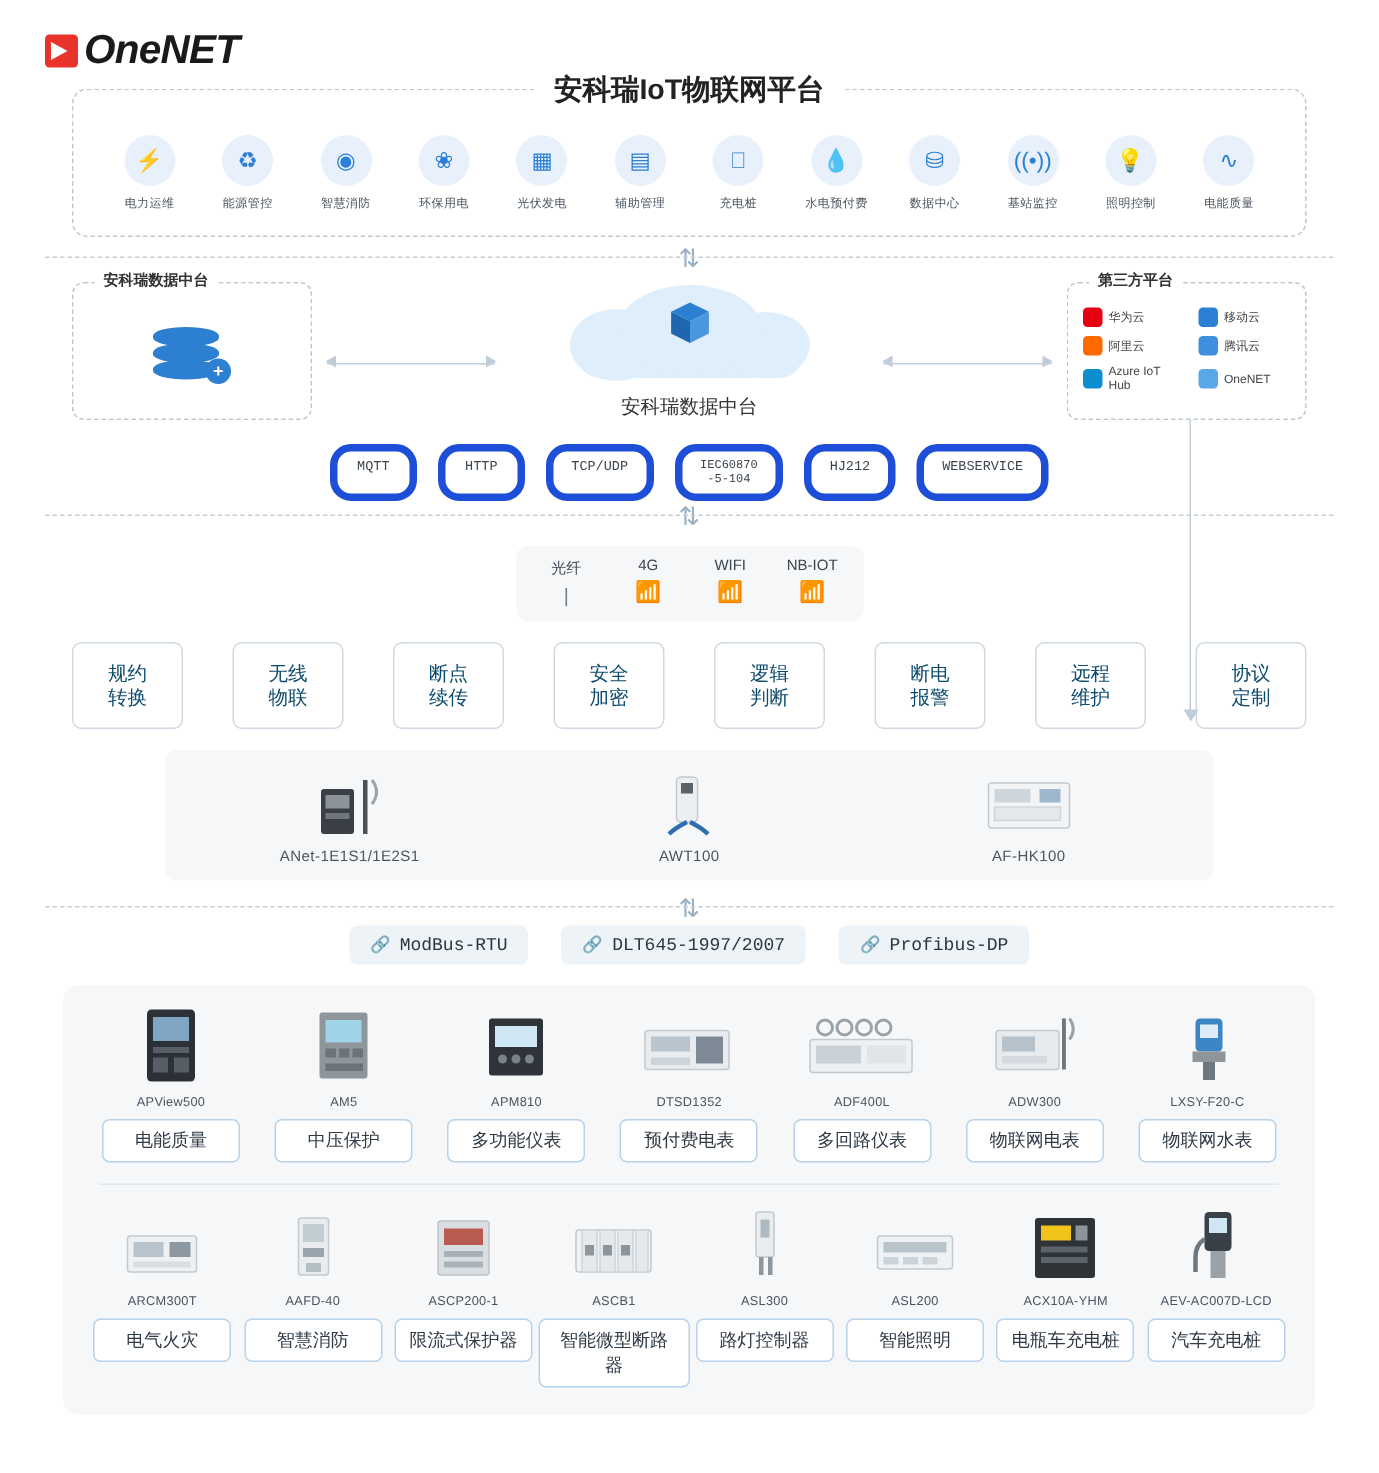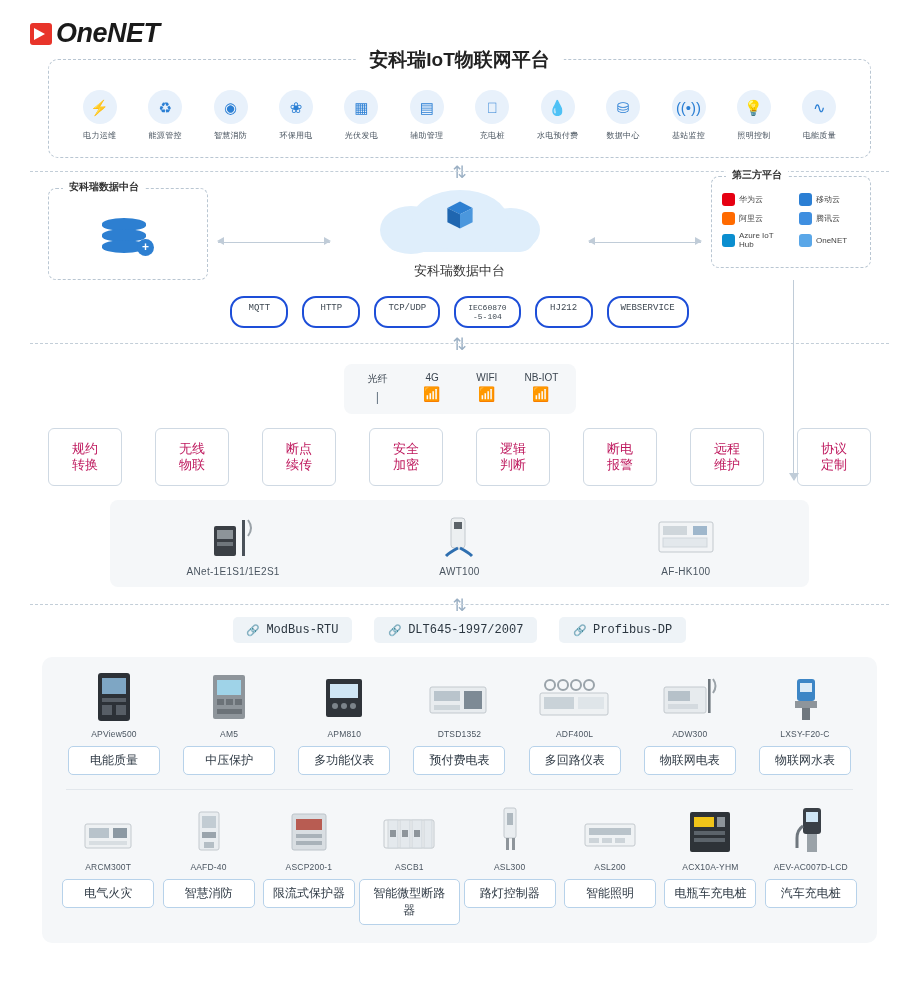--- a/index.html
+++ b/index.html
@@ -60,21 +60,21 @@
   
   .cloud-section { position: relative; margin-top: 4px; height: 160px; }
   .side-box {
     position:absolute; border:1px dashed #b9c6d2; border-radius:8px; background:#fff;
   }
   .side-box .side-title {
     position:absolute; top:-9px; left:14px; background:#fff; padding:0 6px;
     font-size: 10px; color:#333; font-weight:bold; white-space:nowrap;
   }
   #third-party-data { left:48px; top:12px; width: 160px; height: 92px; }
-  #third-party-platform { right:48px; top:0; width: 160px; height: 92px; }
+  #third-party-platform { right:48px; top:12px; width: 160px; height: 92px; }
 
   .db-icon {
     position:absolute; left:50%; top:52%; transform: translate(-50%,-50%);
     width:52px; height:40px;
   }
   .db-layer { position:absolute; left:0; width:44px; height:13px; border-radius:50%/45%; background:#2d7fd1; }
   .db-plus {
     position:absolute; right:0; bottom:0; width:17px; height:17px; border-radius:50%;
     background:#2d7fd1; color:#fff; font-size:12px; line-height:16px; text-align:center; font-weight:bold;
   }
@@ -112,21 +112,21 @@
   .h-arrow .head-r { position:absolute; right:-1px; top:1px; width:0;height:0;
     border-left:7px solid #c0ccd8; border-top:4px solid transparent; border-bottom:4px solid transparent; }
   #arrow-left-cloud { left: 218px; width: 112px; }
   #arrow-right-cloud { right: 218px; width: 112px; }
 
   .protocol-row {
     position:absolute; left:0; right:0; top:120px;
     display:flex; justify-content:center; gap: 14px;
   }
   .proto-pill {
-    border:2px solid #1d4ed8; border-radius: 14px; background:#fff;
+    border:5px solid #1d4ed8; border-radius: 14px; background:#fff;
     font-size: 9px; color:#3c4650; padding: 5px 12px; min-width: 58px; text-align:center;
     font-family: "Liberation Mono", monospace; line-height:1.15;
   }
 
   
   #right-vert-arrow {
     position:absolute; right: 120px; top: 104px; width: 10px; height: 200px;
   }
   #right-vert-arrow .vline { position:absolute; left:4px; top:0; bottom:0; width:1px; background:#c0ccd8; }
   #right-vert-arrow .vhead { position:absolute; left:0; bottom:-1px; width:0;height:0;
@@ -141,21 +141,21 @@
   }
   .net-item { text-align:center; width: 48px; }
   .net-name { font-size: 10px; color:#3b4550; margin-bottom: 4px; }
   .wifi-ico { color:#6f7d8a; font-size: 14px; line-height: 14px; }
   .fiber-ico { color:#6f7d8a; font-size: 13px; line-height:14px; }
 
   .feature-row { display:flex; justify-content: space-between; padding: 14px 48px 0 48px; }
   .feature-box {
     width: 74px; height: 58px; border:1px solid #cfd9e3; border-radius:6px;
     display:flex; flex-direction:column; align-items:center; justify-content:center;
-    font-size: 13px; color:#be185d; line-height: 1.25; background:#fff;
+    font-size: 13px; color:#0c4a6e; line-height: 1.25; background:#fff;
   }
 
   .device-card {
     margin: 14px 110px 0 110px; background:#f5f7f9; border-radius:8px;
     display:flex; justify-content: space-around; padding: 12px 10px 10px 10px;
   }
   .dev-item { text-align:center; width: 150px; }
   .dev-img { height: 48px; display:flex; align-items:flex-end; justify-content:center; margin-bottom:6px; }
   .dev-name { font-size: 10px; color:#4a5560; letter-spacing: .3px; }
 

